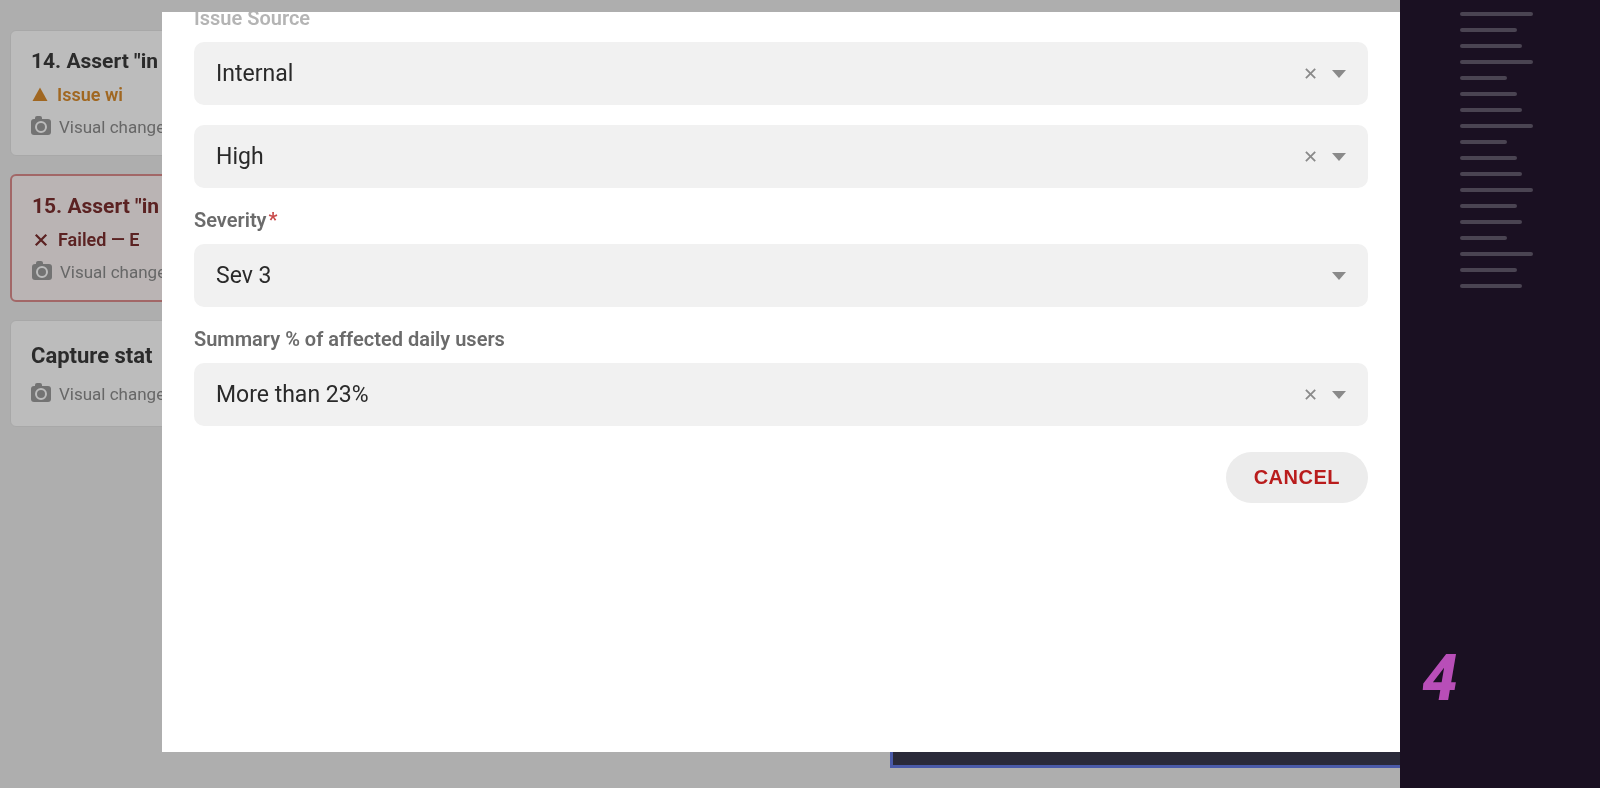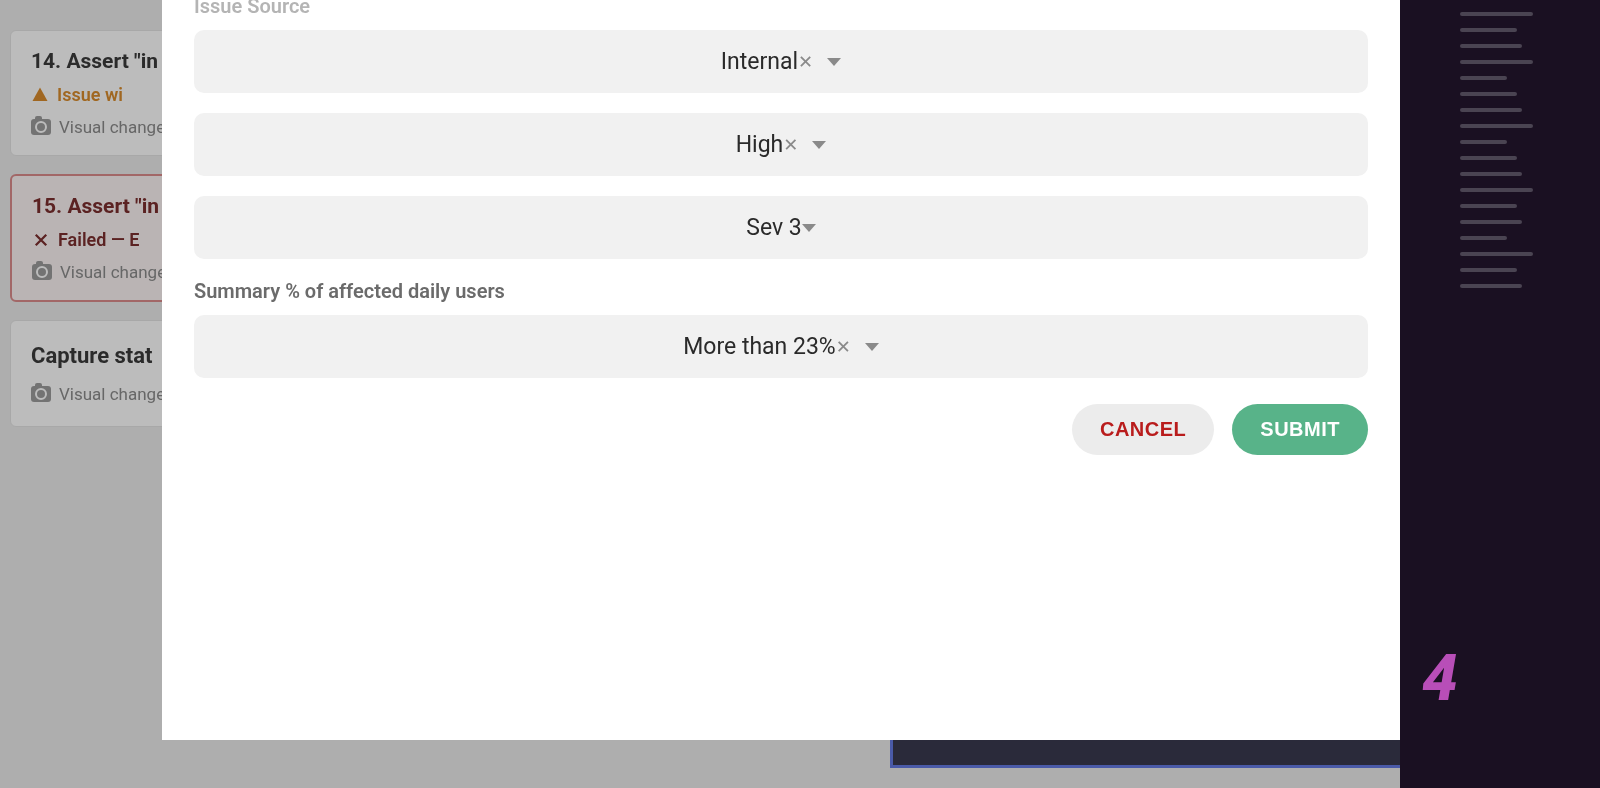--- a/index.html
+++ b/index.html
@@ -114,21 +114,21 @@
     .capture-title {
       font-size: 22px;
       font-weight: 700;
       color: #3a3a3a;
       margin-bottom: 16px;
     }
     
     .modal {
       position: absolute;
       left: 162px;
-      top: 0;
+      top: 12px;
       width: 1238px;
       height: 740px;
       background: #ffffff;
       z-index: 10;
       padding: 0 32px 17px 32px;
       overflow: hidden;
     }
     .form-group {
       margin-bottom: 20px;
     }
@@ -142,21 +142,21 @@
     .required {
       color: #c94a4a;
       margin-left: 2px;
     }
     .select-control {
       background: #f1f1f1;
       border-radius: 10px;
       padding: 18px 22px;
       display: flex;
       align-items: center;
-      justify-content: center;
+      justify-content: space-between;
       cursor: pointer;
     }
     .select-value {
       font-size: 23px;
       color: #2a2a2a;
     }
     .select-actions {
       display: flex;
       align-items: center;
       gap: 14px;
@@ -318,20 +318,21 @@
     <div class="select-control">
       <span class="select-value">High</span>
       <span class="select-actions">
         <span class="clear-icon">✕</span>
         <span class="caret-icon"></span>
       </span>
     </div>
   </div>
 
   <div class="form-group">
+    <label class="form-label"><span>Severity</span><span class="required">*</span></label>
     <div class="select-control">
       <span class="select-value">Sev 3</span>
       <span class="select-actions">
         <span class="caret-icon"></span>
       </span>
     </div>
   </div>
 
   <div class="form-group">
     <label class="form-label">Summary % of affected daily users</label>
@@ -342,21 +343,20 @@
         <span class="caret-icon"></span>
       </span>
     </div>
   </div>
 
   <div class="form-group">
   </div>
 
   <div class="modal-footer">
     <button class="btn btn-secondary">CANCEL</button>
-    <button class="btn btn-primary">SUBMIT</button>
   </div>
 </div>
 
 <div class="right-panel">
   <div class="skeleton-lines">
     <div class="skeleton-line w1"></div>
     <div class="skeleton-line w2"></div>
     <div class="skeleton-line w3"></div>
     <div class="skeleton-line w1"></div>
     <div class="skeleton-line w4"></div>

